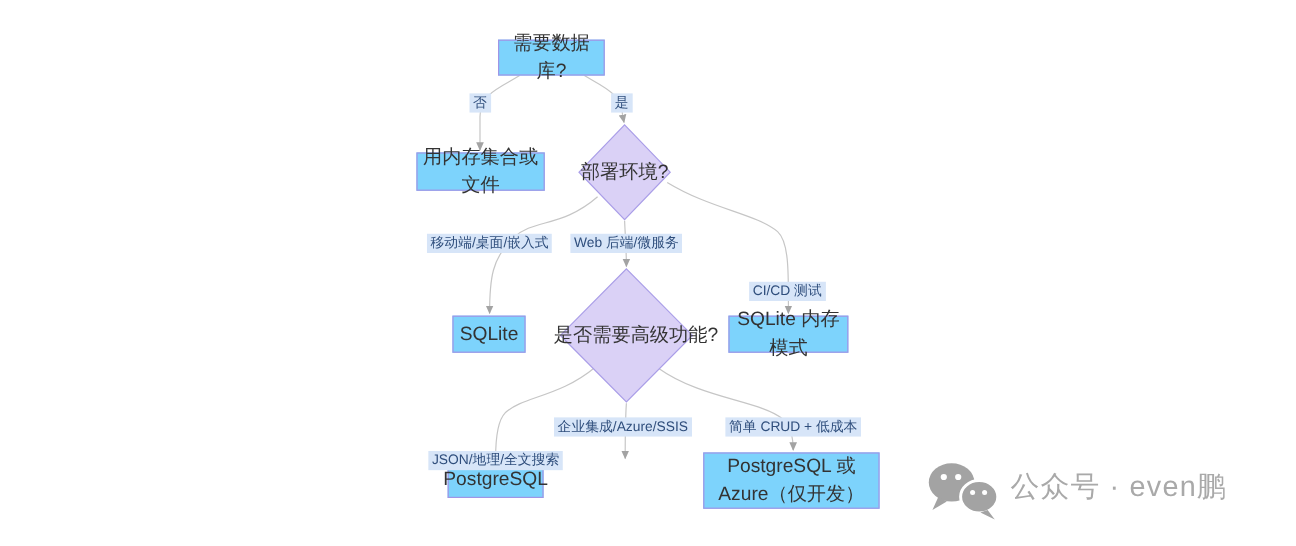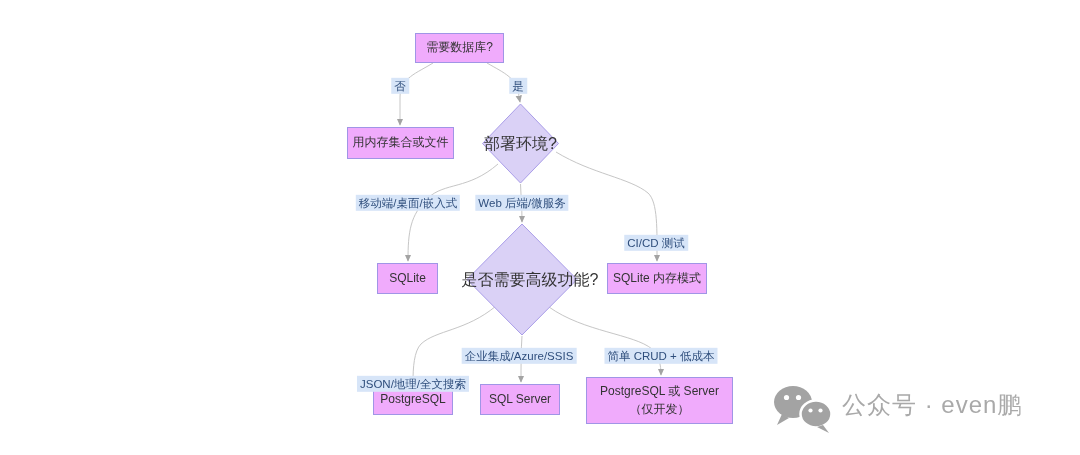--- a/index.html
+++ b/index.html
@@ -15,24 +15,24 @@
     position: absolute;
     left: 0; top: 0;
     width: 1080px; height: 455px;
   }
   .node {
     position: absolute;
     box-sizing: border-box;
     display: flex;
     align-items: center;
     justify-content: center;
-    background: #f0abfc;
+    background: #7dd3fc;
     border: 1px solid #A095E6;
     color: #333333;
-    font-size: 12px;
+    font-size: 16px;
     text-align: center;
     line-height: 1.45;
     padding: 2px 4px;
   }
   .diamond-label {
     position: absolute;
     transform: translate(-50%, -50%);
     color: #333333;
     font-size: 16px;
     white-space: nowrap;
@@ -95,23 +95,22 @@
   <div class="node" style="left:415px; top:33px; width:89px; height:30px;">需要数据库?</div>
 
   <div class="node" style="left:347px; top:127px; width:107px; height:32px;">用内存集合或文件</div>
 
   <div class="node" style="left:377px; top:263px; width:61px; height:31px;">SQLite</div>
 
   <div class="node" style="left:373px; top:384px; width:80px; height:31px;">PostgreSQL</div>
 
   <div class="node" style="left:607px; top:263px; width:100px; height:31px;">SQLite 内存模式</div>
 
-  <div class="node" style="left:480px; top:384px; width:80px; height:31px;">SQL Server</div>
 
-  <div class="node" style="left:586px; top:377px; width:147px; height:47px;">PostgreSQL 或 Server（仅开发）</div>
+  <div class="node" style="left:586px; top:377px; width:147px; height:47px;">PostgreSQL 或 Azure（仅开发）</div>
 
   <div class="diamond-label" style="left:520.5px; top:143.5px;">部署环境?</div>
   <div class="diamond-label" style="left:502px; top:279.5px;margin-left:28px;">是否需要高级功能?</div>
 
   <div class="edge-label" style="left:400px; top:86px;">否</div>
   <div class="edge-label" style="left:518px; top:86px;">是</div>
   <div class="edge-label" style="left:408px; top:203px;">移动端/桌面/嵌入式</div>
   <div class="edge-label" style="left:522px; top:203px;">Web 后端/微服务</div>
   <div class="edge-label" style="left:656px; top:203px;margin-top:40px;">CI/CD 测试</div>
   <div class="edge-label" style="left:413px; top:356px;margin-top:28px;">JSON/地理/全文搜索</div>

